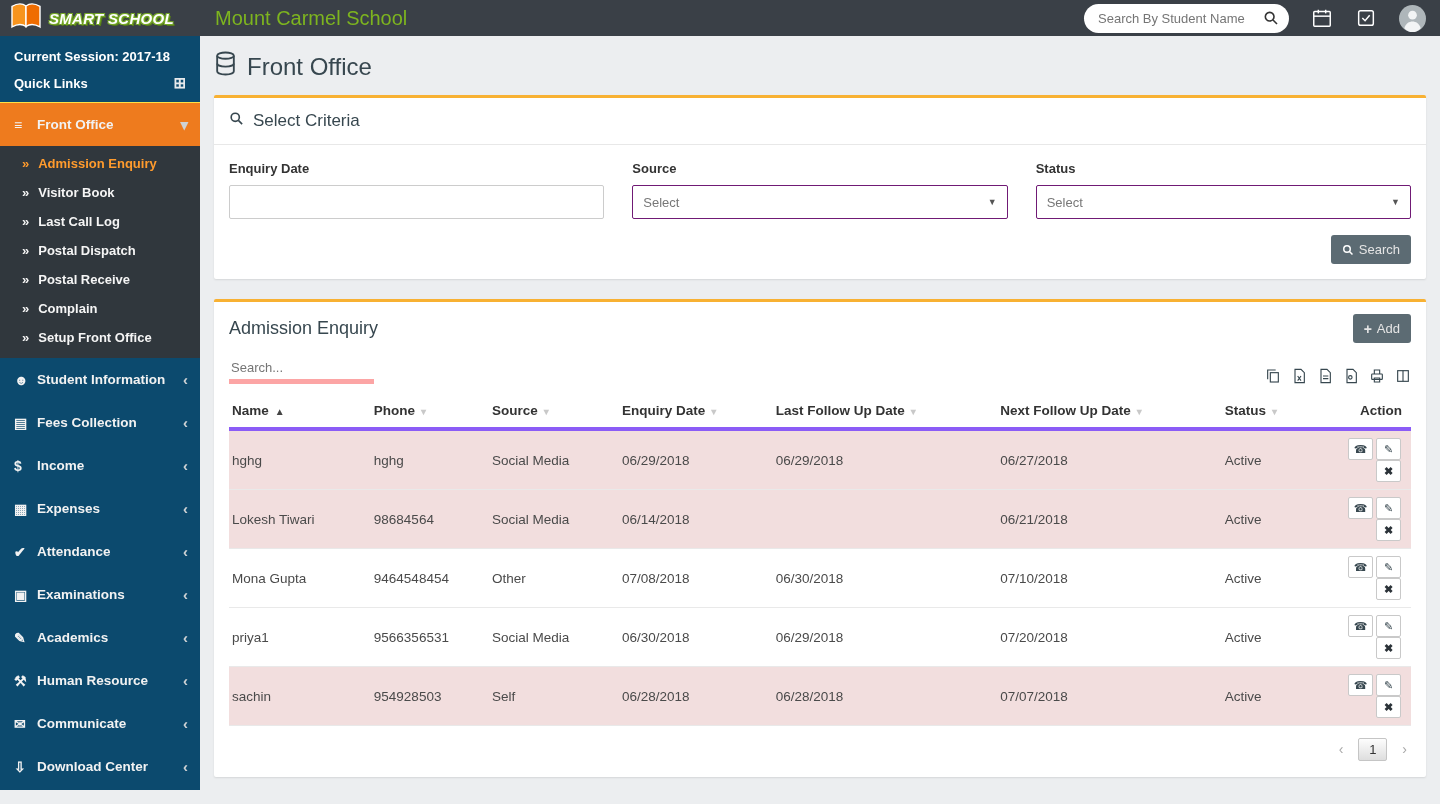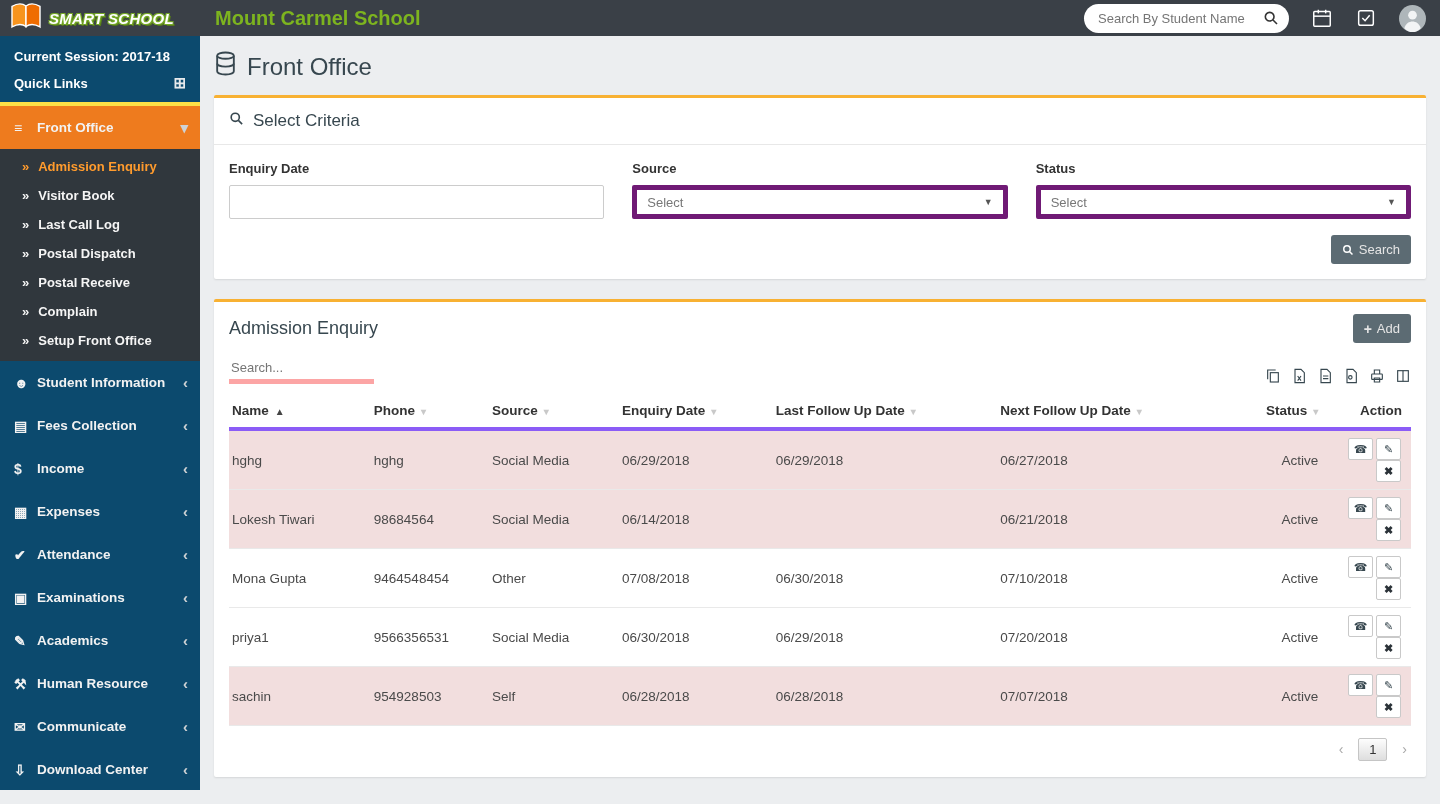--- a/index.html
+++ b/index.html
@@ -4,36 +4,36 @@
 <style>
   * { box-sizing: border-box; margin: 0; padding: 0; }
   html,body { width:1440px; height:804px; overflow:hidden; }
   body { font-family:"Liberation Sans", sans-serif; background:#eceef0; }
 
   
   .topbar { height:36px; background:#3a4047; display:flex; align-items:center; }
   .logo-area { width:200px; height:50px; display:flex; align-items:center; padding-left:10px; gap:7px; cursor:pointer; flex-shrink:0; }
   .logo-text { font-size:15px; font-weight:bold; font-style:italic; color:#fff; letter-spacing:.3px;
     text-shadow:-1px -1px 0 #76a928, 1px -1px 0 #76a928, -1px 1px 0 #76a928, 1px 1px 0 #76a928, 2px 2px 0 #557a1a; }
-  .school-name { color:#7db41f; font-size:20px; font-weight:bold; margin-left:15px; }
+  .school-name { color:#7db41f; font-size:20px; font-weight:normal; margin-left:15px; }
   .topbar-right { margin-left:auto; display:flex; align-items:center; gap:22px; padding-right:14px; }
   .search-pill { position:relative; }
   .search-pill input { width:205px; height:29px; border-radius:15px; border:none; outline:none;
     padding:0 32px 0 14px; font-size:13px; color:#6d28d9; background:#fff; font-family:inherit; }
   .search-pill .mag { position:absolute; right:10px; top:6px; cursor:pointer; }
   .top-icon { background:none; border:none; padding:0; cursor:pointer; display:flex; }
 
   
   .layout { display:flex; height:754px; }
 
   
   .sidebar { width:200px; background:#0c4a6e; flex-shrink:0; overflow:hidden; }
   .session { padding:13px 14px 3px; font-size:13px; font-weight:bold; color:#fff; }
   .quick-links { padding:7px 14px 10px; font-size:13px; font-weight:bold; color:#fff; display:flex;
-    justify-content:space-between; align-items:center; border-bottom:4px solid #fde047; }
+    justify-content:space-between; align-items:center; border-bottom:1px solid #fde047; }
   .ql-icon { font-size:15px; color:#e8eaec; cursor:pointer; }
   .menu-item { height:43px; display:flex; align-items:center; padding:0 12px 0 14px;
     font-size:13.5px; font-weight:bold; color:#f2f2f2; cursor:pointer; }
   .menu-item .mi-icon { width:23px; font-size:14px; }
   .menu-item .mi-label { flex:1; }
   .menu-item .mi-chev { color:#cfd2d4; font-size:15px; }
   .menu-item.fo-active { background:#ee7b1e; }
   .submenu { background:#30373d; padding:3px 0 6px; }
   .submenu-item { height:29px; display:flex; align-items:center; gap:9px; padding-left:22px;
     font-size:13px; font-weight:bold; color:#f5f5f5; cursor:pointer; }
@@ -45,21 +45,21 @@
     margin:15px 0 13px; font-weight:normal; }
 
   .card { background:#fff; border-top:3px solid #f8b133; border-radius:2px;
     box-shadow:0 1px 2px rgba(0,0,0,.1); margin-bottom:20px; }
   .card-h1 { display:flex; align-items:center; gap:9px; padding:13px 15px; font-size:17px;
     color:#37474f; border-bottom:1px solid #e8e8e8; }
   .fields { display:grid; grid-template-columns:1fr 1fr 1fr; gap:28px; padding:16px 15px 6px; }
   .field label { display:block; font-size:13px; font-weight:bold; color:#333; margin-bottom:9px; }
   .field input { width:100%; height:34px; border:1px solid #ccc; border-radius:2px;
     font-size:13px; color:#555; padding:0 10px; outline:none; font-family:inherit; }
-  .select { width:100%; height:34px; border:5px solid #701a75; border-radius:2px; font-size:13px;
+  .select { width:100%; height:34px; border:1px solid #701a75; border-radius:2px; font-size:13px;
     color:#777; padding:0 10px; display:flex; align-items:center; justify-content:space-between; cursor:pointer; }
   .select .caret { font-size:9px; color:#555; }
   .card-footer { display:flex; justify-content:flex-end; padding:10px 15px 15px; }
   .btn-dark { background:#5c6b73; color:#e5e5e5; border:none; border-radius:3px; font-size:13px;
     padding:7px 11px; display:inline-flex; align-items:center; gap:5px; cursor:pointer; font-family:inherit; }
   .btn-dark .plus { font-size:14px; font-weight:bold; line-height:1; }
 
   .card-h2 { display:flex; justify-content:space-between; align-items:center; padding:12px 15px 9px; }
   .card-h2 .t { font-size:18px; color:#37474f; }
   .table-tools { display:flex; justify-content:space-between; align-items:flex-end; padding:4px 15px 10px; }
@@ -74,21 +74,21 @@
   .sort { margin-left:6px; font-size:10px; color:#c9c9c9; }
   th.active .sort { color:#444; }
   td { font-size:13.5px; color:#4a4a4a; padding:7px 10px 7px 3px; border-bottom:1px solid #e9e9e9; }
   tr.highlight td { background:#f2dede; }
   th:nth-child(1), td:nth-child(1) { width:12%; }
   th:nth-child(2), td:nth-child(2) { width:10%; }
   th:nth-child(3), td:nth-child(3) { width:11%; }
   th:nth-child(4), td:nth-child(4) { width:13%; }
   th:nth-child(5), td:nth-child(5) { width:19%; }
   th:nth-child(6), td:nth-child(6) { width:19%; }
-  th:nth-child(7), td:nth-child(7) { width:9%;text-align:right; }
+  th:nth-child(7), td:nth-child(7) { width:9%; }
   td:last-child { text-align:right; }
   .act-btn { width:25px; height:22px; border:1px solid #c9c9c9; background:#fff; border-radius:2px;
     font-size:11px; color:#37474f; cursor:pointer; padding:0; margin-left:3px; font-family:inherit; }
   .act-btn.x { font-weight:bold; color:#2b3238; }
 
   .pagination { text-align:right; padding:12px 15px 16px; font-size:14px; color:#a8a8a8; }
   .pg-arrow { cursor:pointer; padding:0 4px; }
   .page-box { display:inline-block; border:1px solid #c5c5c5; background:linear-gradient(#fdfdfd,#dedede);
     color:#333; padding:3px 10px; margin:0 7px; border-radius:2px; font-size:13px; cursor:pointer; }
 </style>

